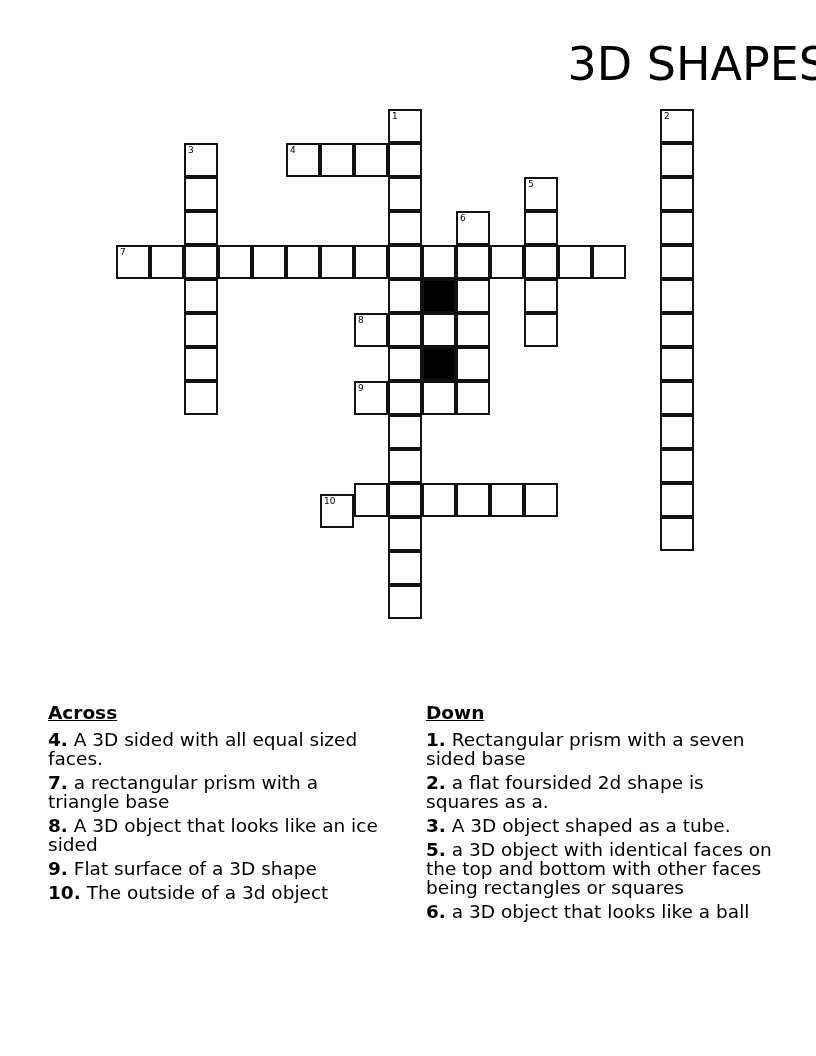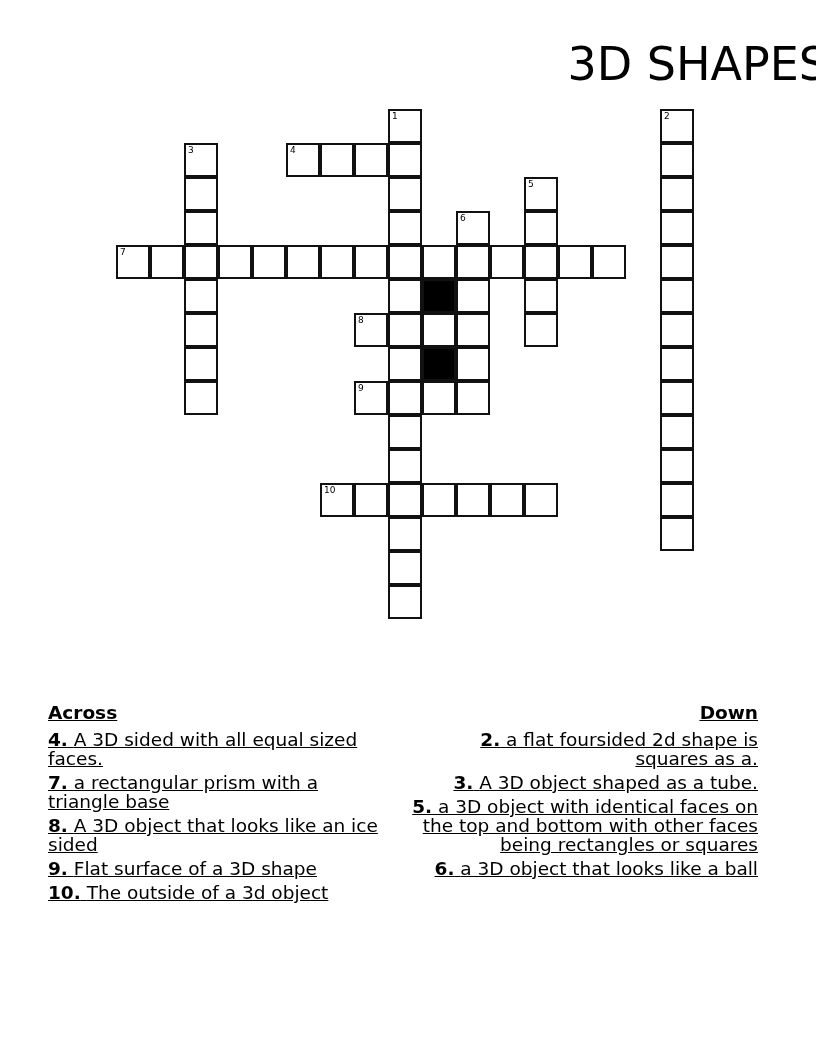--- a/index.html
+++ b/index.html
@@ -2,26 +2,26 @@
 <html><head>
 <meta charset="utf-8">
 <style>
   html,body{margin:0;padding:0;background:#fff;}
   body{width:816px;height:1056px;position:relative;font-family:"DejaVu Sans","Liberation Sans",sans-serif;color:#000;overflow:hidden;}
   .title{position:absolute;left:12px;width:816px;top:34px;text-align:right;font-size:46px;line-height:60px;font-family:"DejaVu Sans",sans-serif;letter-spacing:0px;}
   #grid{position:absolute;left:0;top:0;width:816px;height:660px;}
   .cell{position:absolute;width:34px;height:34px;box-sizing:border-box;border:2px solid #111;background:#fff;margin-left:-1px;margin-top:-1px;}
   .cell.black{background:#000;}
   .num{position:absolute;left:2px;top:0px;font-size:9px;line-height:10px;font-family:"DejaVu Sans",sans-serif;}
-  .clues{position:absolute;top:702px;font-size:18.5px;line-height:19px;text-decoration:underline;}
+  .clues{position:absolute;top:702px;font-size:18.5px;line-height:19px;}
   .clues h3{margin:0 0 6px 0;font-size:18.5px;font-weight:bold;text-decoration:underline;line-height:22px;}
   .clue{margin-bottom:5px;}
   .clue b{font-weight:bold;}
   #across{left:48px;width:340px;}
-  #down{left:408px;width:350px;text-align:right;}
+  #down{left:426px;width:350px;}
 </style>
 </head>
 <body>
 
 <div class="title">3D SHAPES</div>
 
 <div id="grid">
     <div class="cell" style="left: 389px; top: 110px;">
       <span class="num">1</span>
     </div>
@@ -98,21 +98,21 @@
     <div class="cell" style="left: 559px; top: 246px;"></div>
     <div class="cell" style="left: 593px; top: 246px;"></div>
     <div class="cell" style="left: 355px; top: 314px;">
       <span class="num">8</span>
     </div>
     <div class="cell" style="left: 423px; top: 314px;"></div>
     <div class="cell" style="left: 355px; top: 382px;">
       <span class="num">9</span>
     </div>
     <div class="cell" style="left: 423px; top: 382px;"></div>
-    <div class="cell" style="left: 321px; top: 484px;">
+    <div class="cell" style="left: 321px; top: 495px;">
       <span class="num">10</span>
     </div>
     <div class="cell" style="left: 355px; top: 484px;"></div>
     <div class="cell" style="left: 423px; top: 484px;"></div>
     <div class="cell" style="left: 457px; top: 484px;"></div>
     <div class="cell" style="left: 491px; top: 484px;"></div>
     <div class="cell" style="left: 525px; top: 484px;"></div>
     <div class="cell black" style="left: 423px; top: 280px;"></div>
     <div class="cell black" style="left: 423px; top: 348px;"></div>
   </div>
@@ -121,17 +121,18 @@
   <h3>Across</h3>
   <div class="clue"><b>4.</b> <span>A 3D sided with all equal sized faces.</span></div>
   <div class="clue"><b>7.</b> <span>a rectangular prism with a triangle base</span></div>
   <div class="clue"><b>8.</b> <span>A 3D object that looks like an ice sided</span></div>
   <div class="clue"><b>9.</b> <span>Flat surface of a 3D shape</span></div>
   <div class="clue"><b>10.</b> <span>The outside of a 3d object</span></div>
 </div>
 
 <div class="clues" id="down">
   <h3>Down</h3>
+  <div class="clue"><b>1.</b> <span>Rectangular prism with a seven sided base</span></div>
   <div class="clue"><b>2.</b> <span>a flat foursided 2d shape is squares as a.</span></div>
   <div class="clue"><b>3.</b> <span>A 3D object shaped as a tube.</span></div>
   <div class="clue"><b>5.</b> <span>a 3D object with identical faces on the top and bottom with other faces being rectangles or squares</span></div>
   <div class="clue"><b>6.</b> <span>a 3D object that looks like a ball</span></div>
 </div>
 
 </body></html>

